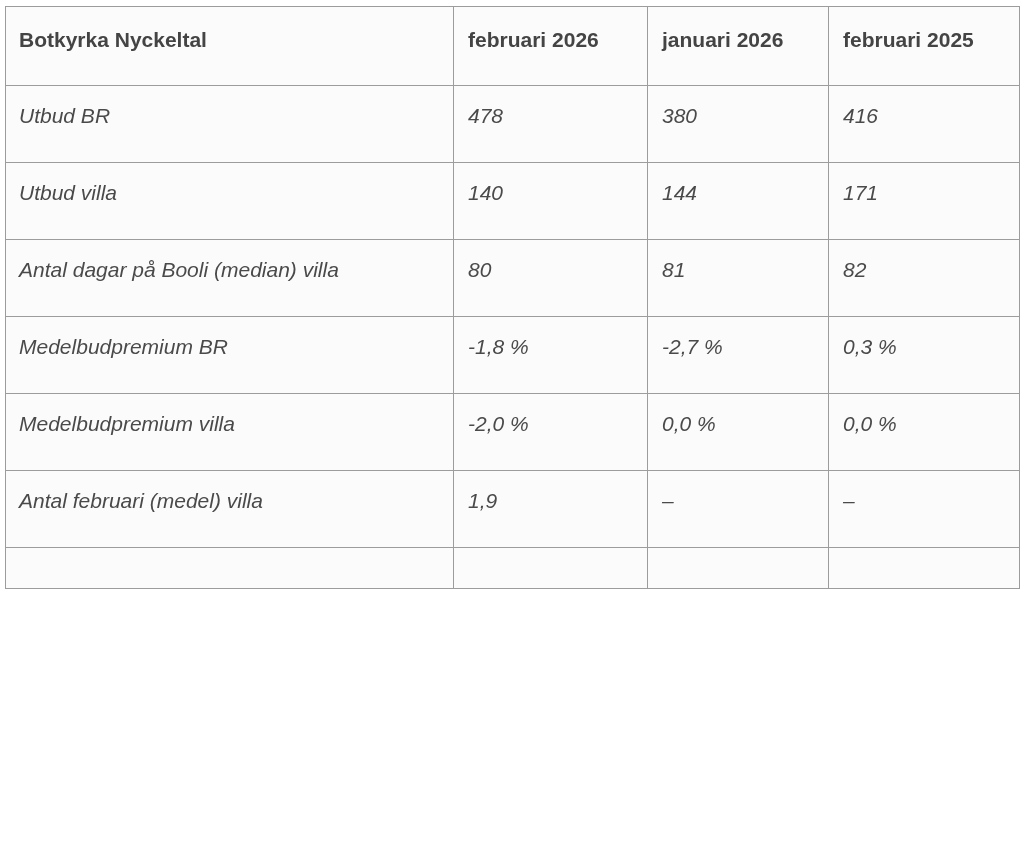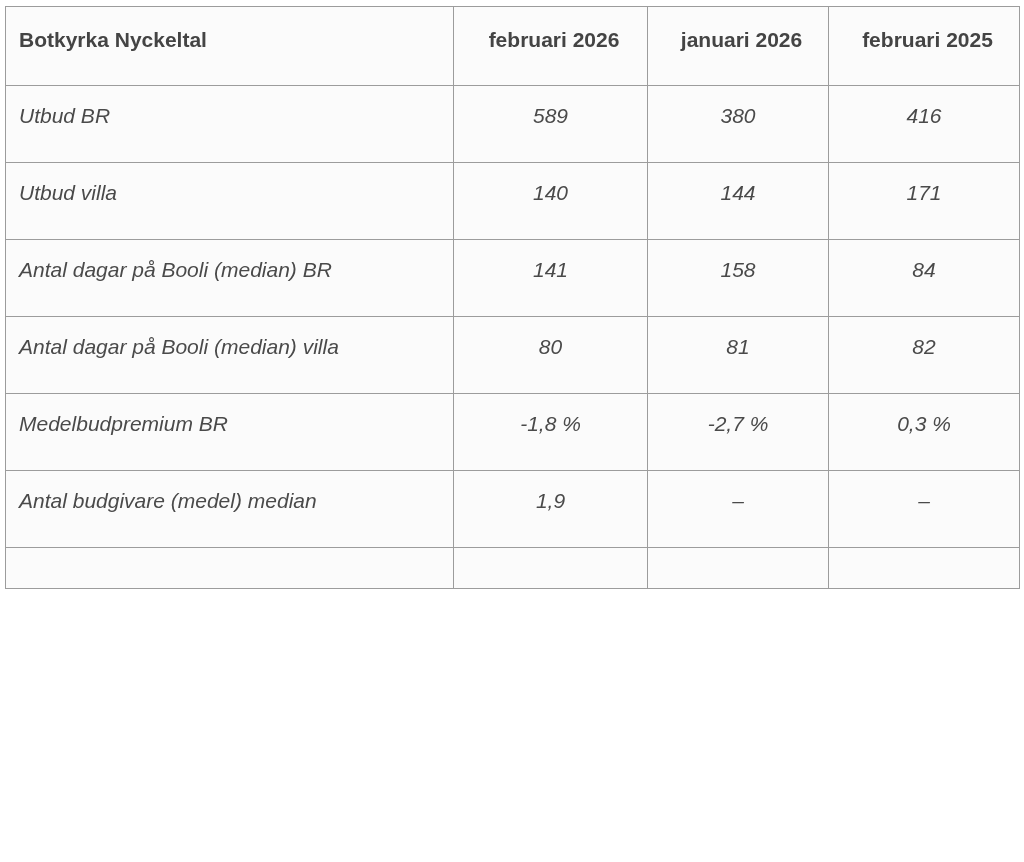--- a/index.html
+++ b/index.html
@@ -40,21 +40,21 @@
   td {
     padding: 17px 14px 33px 14px;
     vertical-align: top;
     font-style: italic;
   }
   .col-label { width: 448px; }
   .col-v1 { width: 194px; }
   .col-v2 { width: 181px; }
   .col-v3 { width: 191px; }
   th.label, td.label { text-align: left; padding-left: 13px; }
-  th.num, td.num { text-align: center; }
+  th.num, td.num { text-align: left; }
   tr.partial td {
     padding: 0;
     height: 40px;
     border-top: 1px solid #8f8f8f;
   }
 </style>
 </head>
 <body>
 
 <div class="table-wrap">
@@ -69,50 +69,50 @@
       <tr>
         <th class="label">Botkyrka Nyckeltal</th>
         <th class="num">februari 2026</th>
         <th class="num">januari 2026</th>
         <th class="num">februari 2025</th>
       </tr>
     </thead>
     <tbody id="table-body">
         <tr>
           <td class="label">Utbud BR</td>
-          <td class="num">589</td>
+          <td class="num">478</td>
           <td class="num">380</td>
           <td class="num">416</td>
         </tr>
         <tr>
           <td class="label">Utbud villa</td>
           <td class="num">140</td>
           <td class="num">144</td>
           <td class="num">171</td>
-        </tr>
-        <tr>
-          <td class="label">Antal dagar på Booli (median) BR</td>
-          <td class="num">141</td>
-          <td class="num">158</td>
-          <td class="num">84</td>
         </tr>
         <tr>
           <td class="label">Antal dagar på Booli (median) villa</td>
           <td class="num">80</td>
           <td class="num">81</td>
           <td class="num">82</td>
         </tr>
         <tr>
           <td class="label">Medelbudpremium BR</td>
           <td class="num">-1,8 %</td>
           <td class="num">-2,7 %</td>
           <td class="num">0,3 %</td>
         </tr>
         <tr>
-          <td class="label">Antal budgivare (medel) median</td>
+          <td class="label">Medelbudpremium villa</td>
+          <td class="num">-2,0 %</td>
+          <td class="num">0,0 %</td>
+          <td class="num">0,0 %</td>
+        </tr>
+        <tr>
+          <td class="label">Antal februari (medel) villa</td>
           <td class="num">1,9</td>
           <td class="num">–</td>
           <td class="num">–</td>
         </tr>
         <tr class="partial">
           <td></td>
           <td></td>
           <td></td>
           <td></td>
         </tr>

